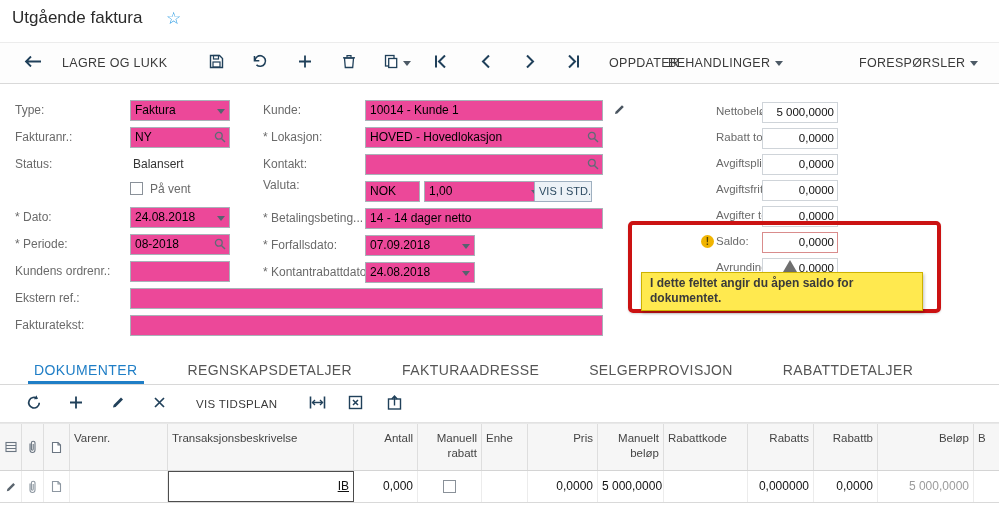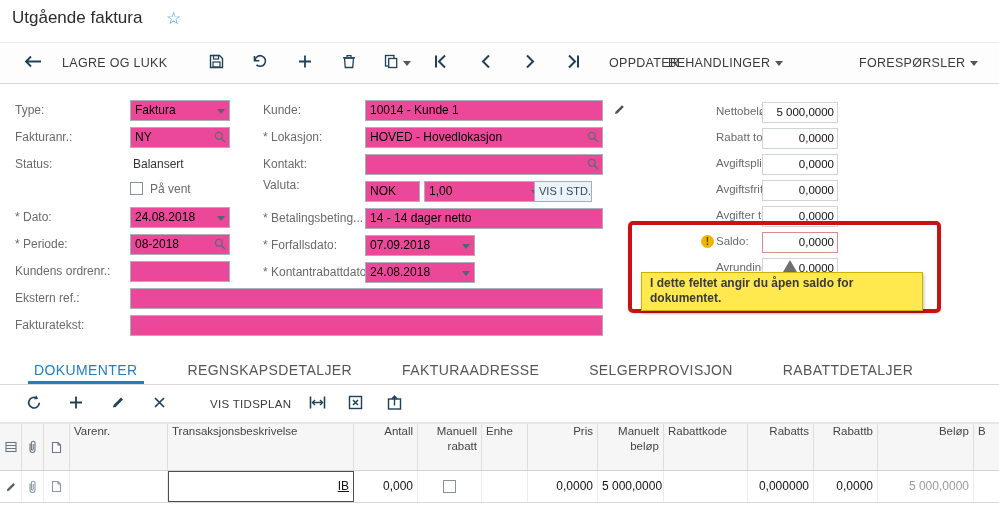--- a/index.html
+++ b/index.html
@@ -55,26 +55,26 @@
   
   .tabs { position:absolute; left:0; top:356px; width:100%; height:29px; border-bottom:1px solid #d8d8d8;
           display:flex; gap:38px; padding-left:28px; }
   .tab { height:100%; display:flex; align-items:center; padding-top:3px; border-bottom:3px solid transparent;
          background:none; border-left:none; border-right:none; border-top:none; cursor:pointer;
          font-size:14px; color:#555; letter-spacing:.4px; white-space:nowrap; font-family:inherit; }
   .tab.active { color:#1f7ec6; border-bottom-color:#1f7ec6; }
 
   
   .gtb { position:absolute; left:0; top:385px; width:100%; height:38px; border-bottom:1px solid #e2e2e2; background:#fff; }
-  .gtb .tb-text { font-size:11.5px;margin-left:14px; }
+  .gtb .tb-text { font-size:11.5px; }
 
   
   .grid { position:absolute; left:0; top:423px; width:100%; }
   .ghead { display:flex; height:48px; background:#f6f6f6; border-bottom:1px solid #d4d4d4; border-top:1px solid #e8e8e8; }
-  .gh { flex:none; border-right:1px solid #dedede; padding:0 4px; font-size:11.5px; color:#444; line-height:1.3;
+  .gh { flex:none; border-right:1px solid #dedede; padding:7px 4px; font-size:11.5px; color:#444; line-height:1.3;
         overflow:hidden; }
   .grow { display:flex; height:32px; border-bottom:1px solid #d9d9d9; background:#fff; }
   .gc { flex:none; border-right:1px solid #ececec; padding:0 4px; font-size:12px; color:#111; line-height:31px;
         overflow:hidden; white-space:nowrap; }
   .gc.icon, .gh.icon { display:flex; align-items:center; justify-content:center; padding:0; }
   .num { text-align:right; }
   .muted { color:#9b9b9b; }
   .editcell { outline:1px solid #4d4d4d; outline-offset:-1px;text-align:right; }
   .editcell .desc { text-decoration:underline; }
   .w0{width:22px}.w1{width:22px}.w2{width:26px}.w3{width:98px}.w4{width:186px}.w5{width:64px}.w6{width:64px}

